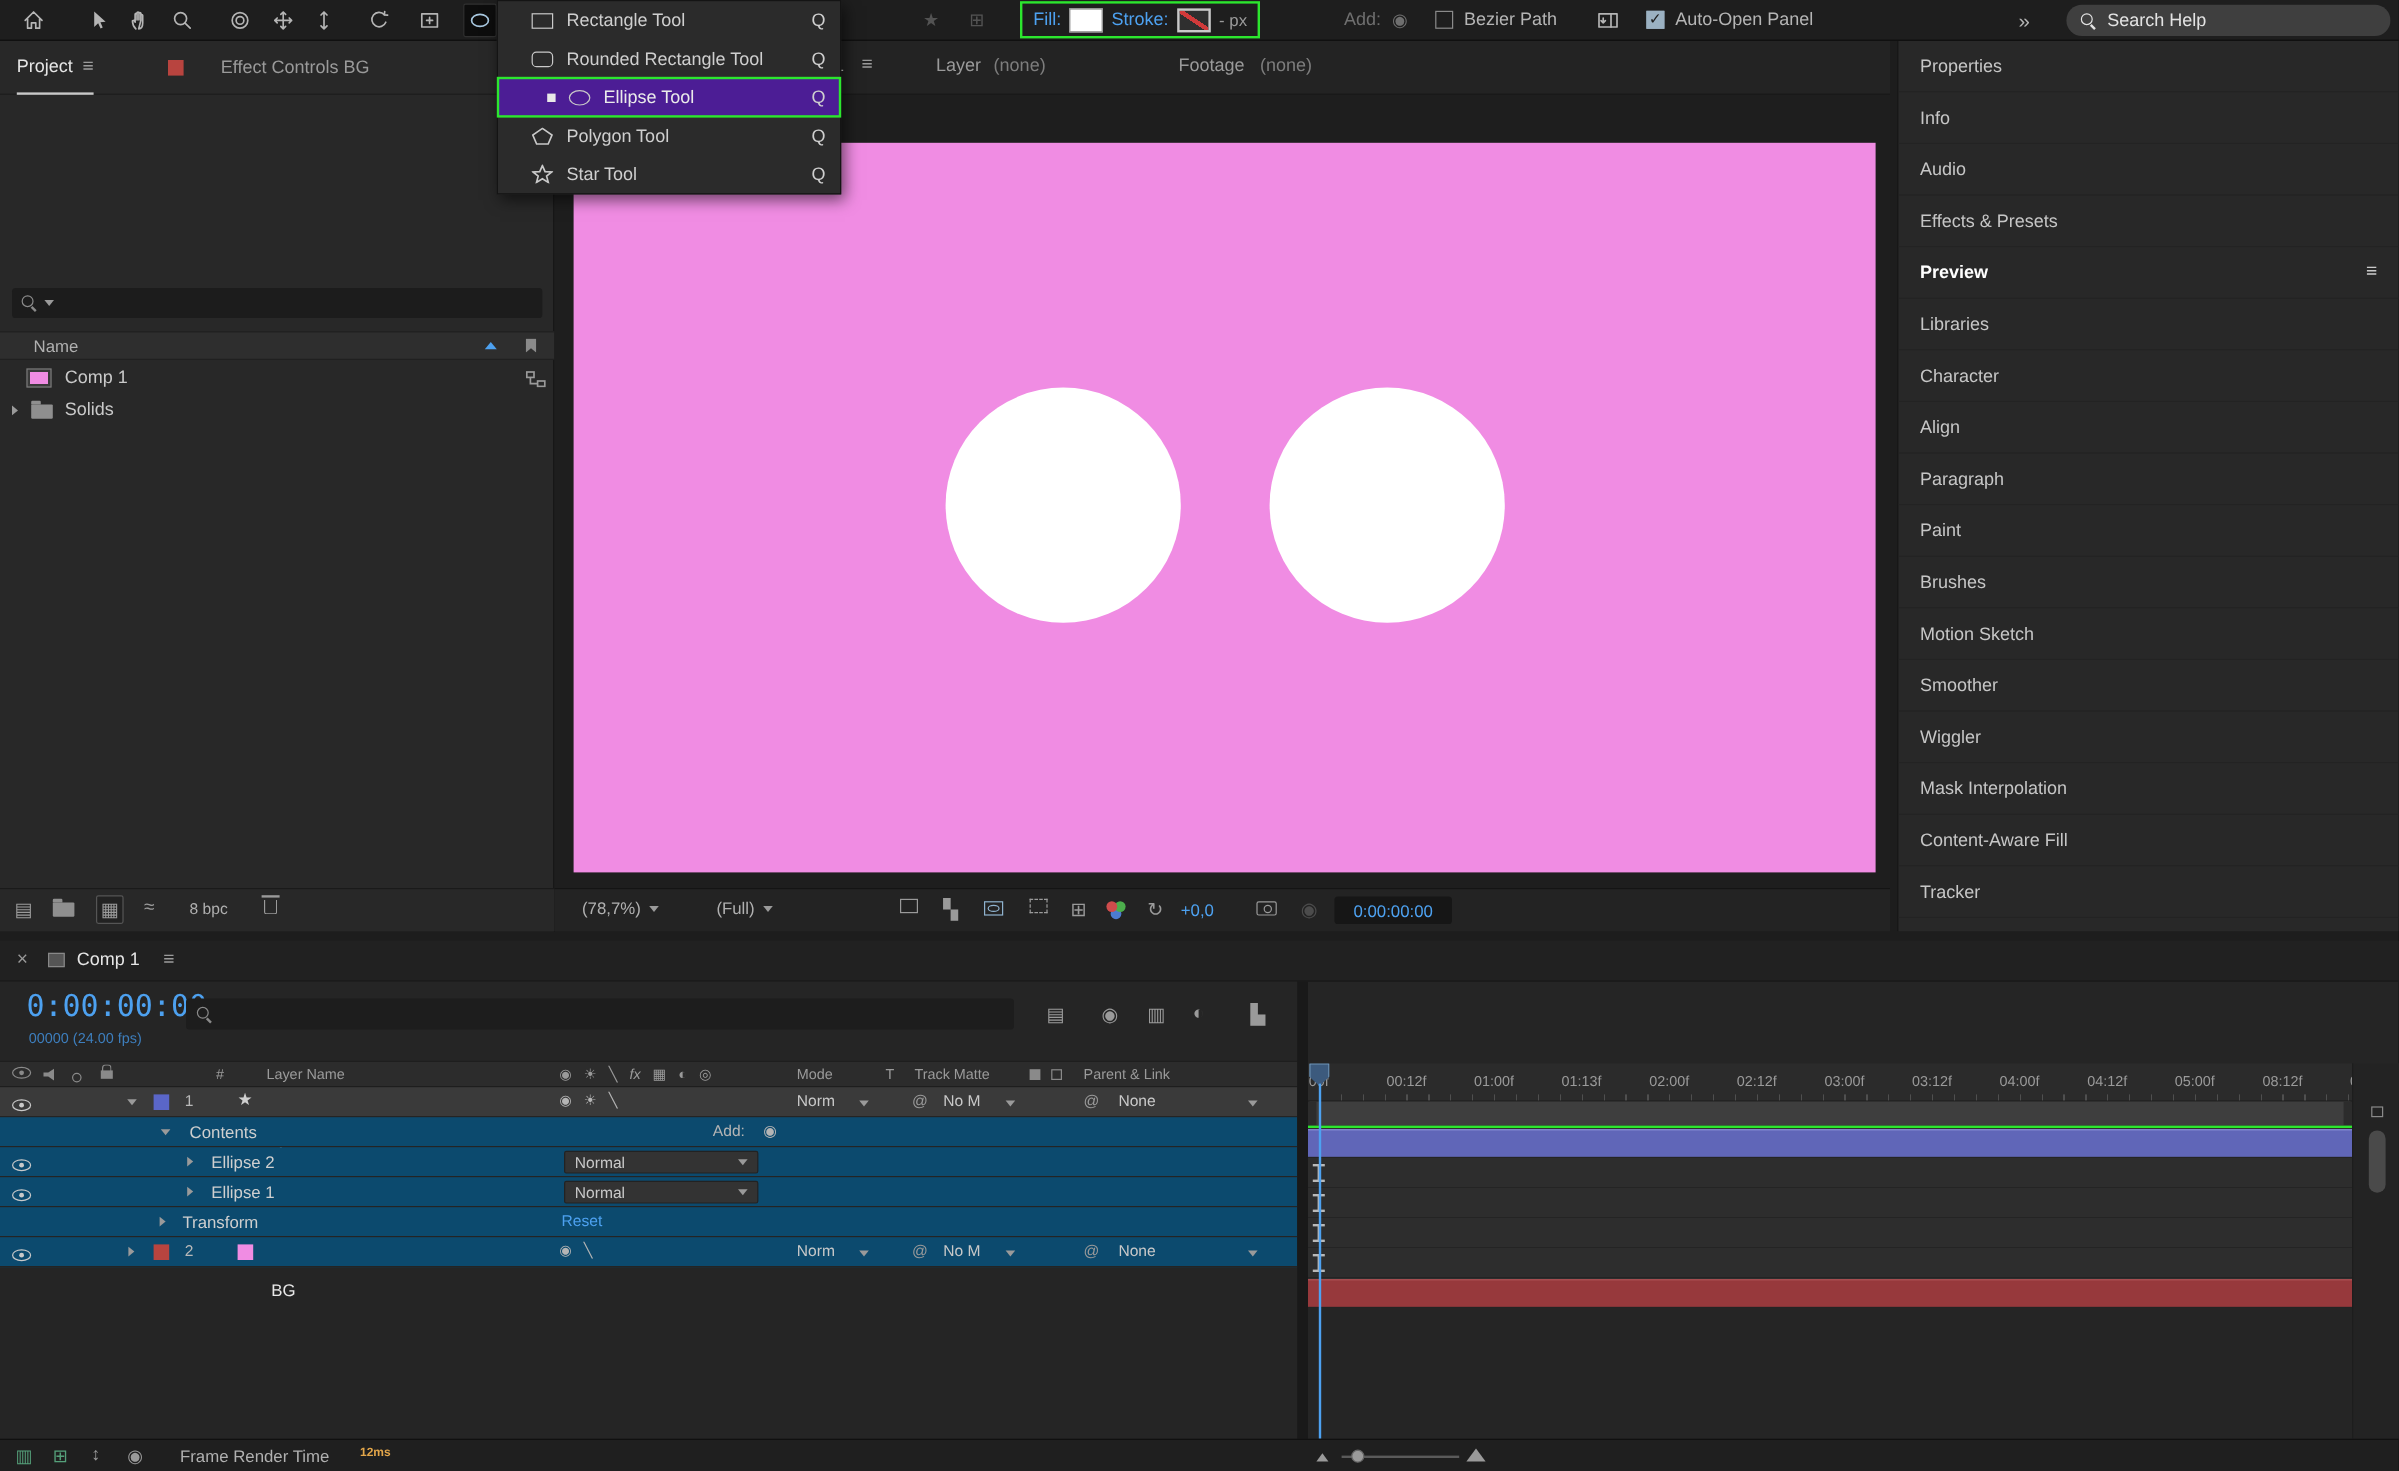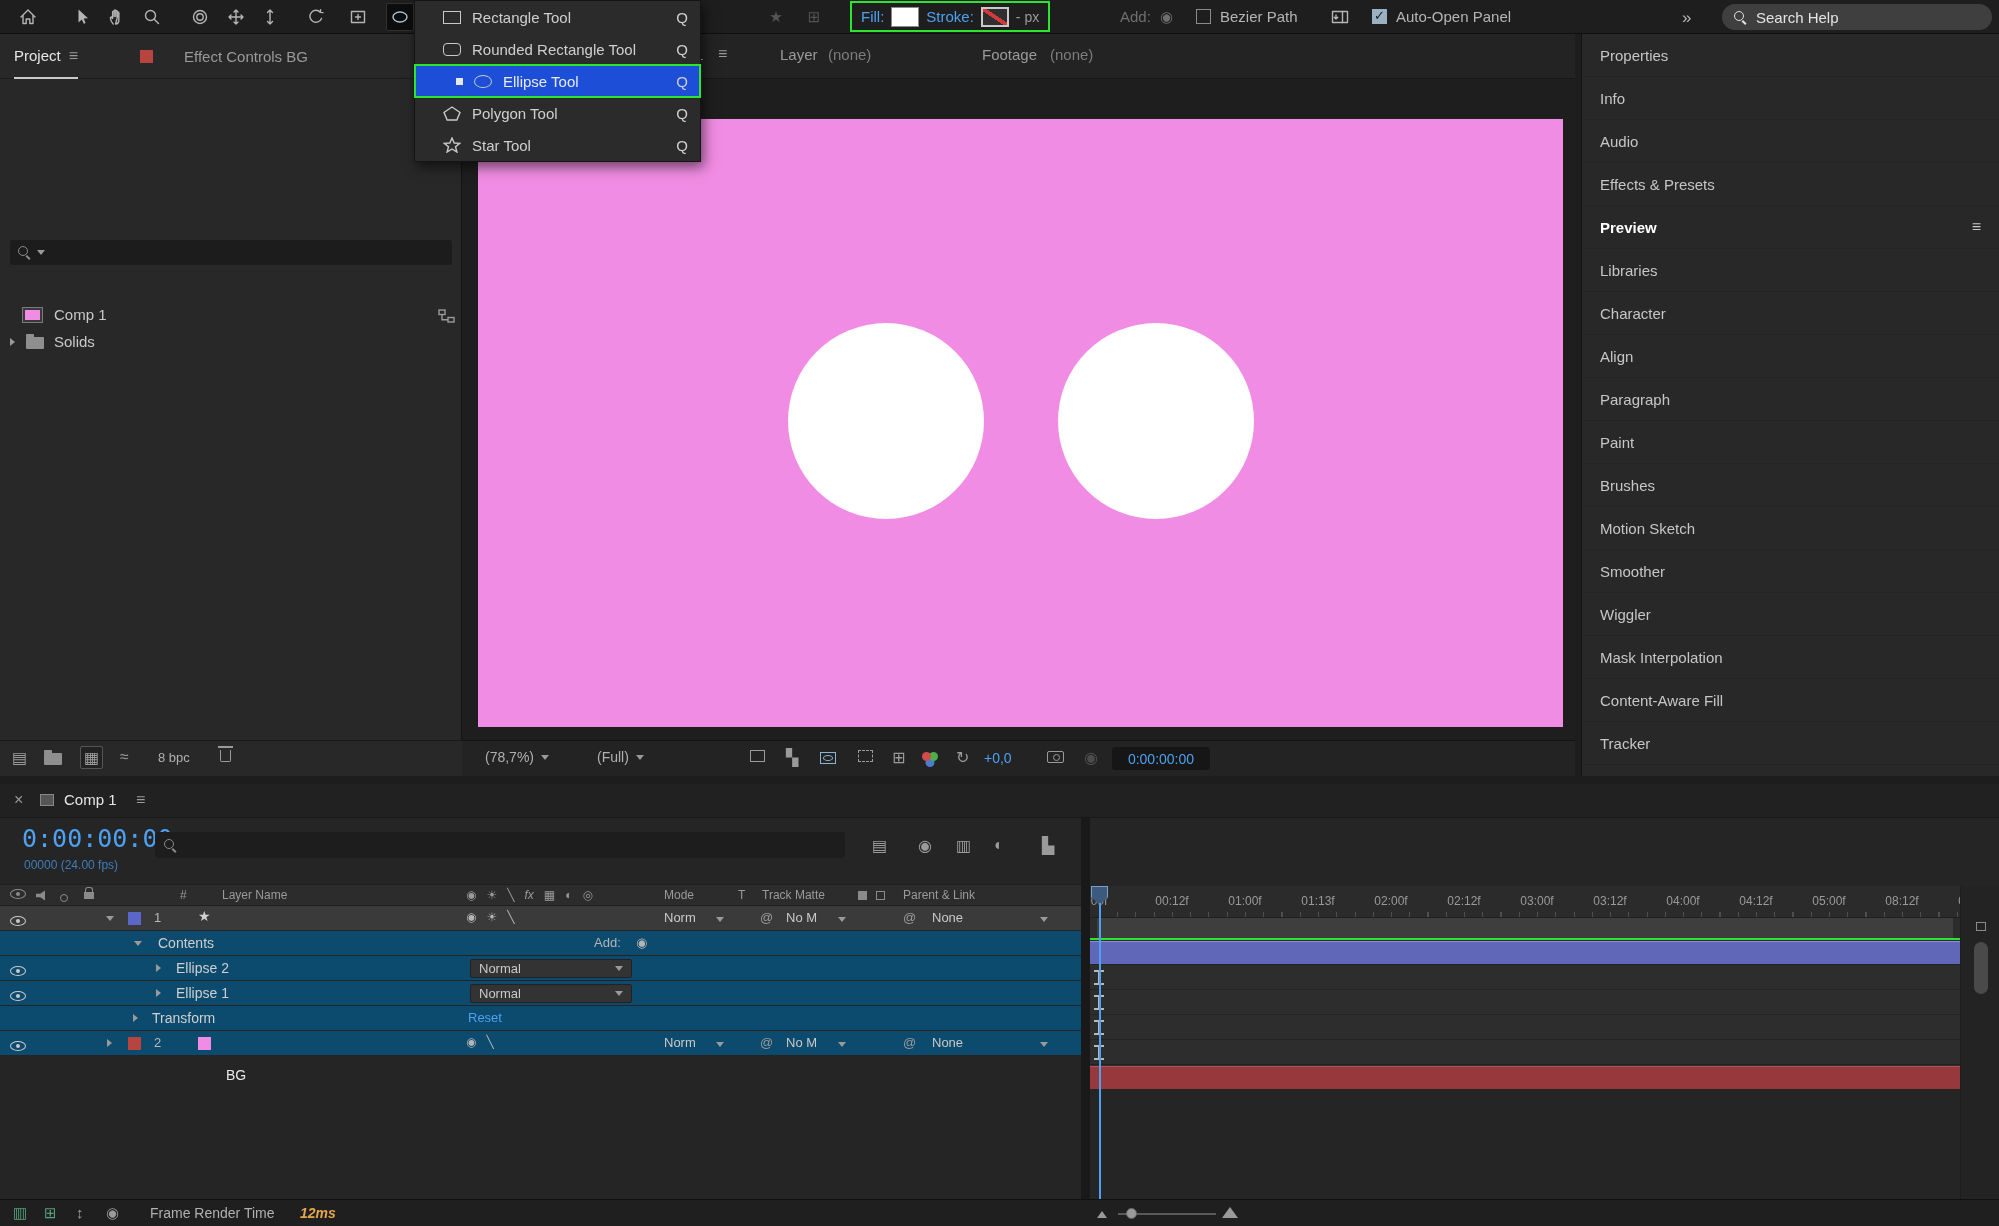--- a/index.html
+++ b/index.html
@@ -36,21 +36,21 @@
     display:flex;align-items:center;gap:9px;padding:0 12px;color:#e3e3e3;font-size:15px;}
   .mag{position:relative;width:13px;height:13px;display:inline-block;flex:0 0 auto;}
   .mag::before{content:"";position:absolute;left:0;top:0;width:8px;height:8px;border:1.5px solid currentColor;border-radius:50%;}
   .mag::after{content:"";position:absolute;left:9px;top:9px;width:5px;height:1.5px;background:currentColor;transform:rotate(45deg);transform-origin:0 0;}
 
   
   #shape-menu{position:absolute;left:414px;top:0;width:287px;background:#2b2b2b;border:1px solid #141414;
     box-shadow:3px 5px 12px rgba(0,0,0,.55);z-index:60;}
   .menu-item{position:relative;height:32px;display:flex;align-items:center;gap:11px;padding:0 12px 0 8px;font-size:15px;color:#cfcfcf;}
   .menu-item .marker{width:9px;height:9px;background:#e8e8e8;visibility:hidden;flex:0 0 auto;}
-  .menu-item.sel{background:#1d4ed8;outline:2px solid var(--highlight-green);outline-offset:-1px;color:#eaeaea;padding-left:41px;}
+  .menu-item.sel{background:#4c1d95;outline:2px solid var(--highlight-green);outline-offset:-1px;color:#eaeaea;padding-left:41px;}
   .menu-item.sel .marker{visibility:visible;width:7px;height:7px;}
   .menu-item .shortcut{margin-left:auto;color:#cfcfcf;}
   .shape-ico{width:18px;height:13px;border:1.5px solid #c9c9c9;flex:0 0 auto;}
   .shape-ico.rounded{border-radius:4px;}
   .shape-ico.ellipse{border-radius:50%;}
   .msvg{stroke:#c9c9c9;fill:none;stroke-width:1.4;flex:0 0 auto;}
 
   
   #project-panel{position:absolute;left:0;top:34px;width:462px;height:742px;background:#282828;border-right:1px solid #141414;}
   .panel-tabs{position:relative;height:45px;border-bottom:1px solid #1d1d1d;}
@@ -178,21 +178,21 @@
   .ph-line{position:absolute;left:8px;top:17px;width:1.5px;height:320px;background:var(--accent-blue);}
   .tl-rail{position:absolute;right:0;top:0;width:39px;bottom:0;background:#232323;border-left:1px solid #1d1d1d;}
   .rail-thumb{position:absolute;right:11px;top:56px;width:14px;height:52px;background:#4a4a4a;border-radius:7px;}
   .rail-ic{position:absolute;right:13px;top:36px;width:10px;height:9px;border:1.5px solid #8a8a8a;}
 
   
   #statusbar{position:absolute;left:0;top:1199px;width:1999px;height:27px;background:#1f1f1f;border-top:1px solid #101010;}
   .st-ic{position:absolute;top:4px;font-size:15px;color:#9a9a9a;}
   .st-ic.green{color:#55a07a;}
   .st-label{position:absolute;left:150px;top:5px;color:#b0b0b0;font-size:14px;}
-  .st-value{position:absolute;left:300px;top:5px;color:var(--time-orange);font-size:14px;font-weight:bold;font-style:italic;}
+  .st-value{position:absolute;left:300px;top:5px;color:var(--time-orange);font-size:10px;font-weight:bold;}
   .zoom-tri-s{position:absolute;left:1097px;top:11px;width:0;height:0;border-left:5px solid transparent;border-right:5px solid transparent;border-bottom:7px solid #9a9a9a;}
   .zoom-track{position:absolute;left:1118px;top:13px;width:98px;height:2px;background:#5a5a5a;}
   .zoom-knob{position:absolute;left:1126px;top:8px;width:11px;height:11px;border-radius:50%;background:#9a9a9a;border:1px solid #666;}
   .zoom-tri-b{position:absolute;left:1222px;top:7px;width:0;height:0;border-left:8px solid transparent;border-right:8px solid transparent;border-bottom:11px solid #9a9a9a;}
 </style>
 </head>
 <body>
 
 <div id="app">
 
@@ -332,20 +332,25 @@
         <span class="sq" style="background:var(--label-red);"></span>
         <span class="tlabel">Effect Controls BG</span>
       </div>
     </div>
 
     <div class="pp-search">
       <span class="mag"></span>
       <span class="tri-d"></span>
     </div>
 
+    <div class="pp-header">
+      <span class="colname">Name</span>
+      <span class="tri-u" style="position:absolute;left:404px;top:8px;"></span>
+      <span class="bookmark" style="position:absolute;left:438px;top:5px;"></span>
+    </div>
 
     <div class="pp-row" style="top:268px;">
       <span class="comp-thumb"></span>
       <span class="rowlabel">Comp 1</span>
       <svg class="msvg" style="position:absolute;left:438px;top:7px;stroke:#9a9a9a;" width="17" height="14" viewBox="0 0 17 14">
           <rect x="1" y="1" width="6" height="4.5"></rect>
           <rect x="10" y="8.5" width="6" height="4.5"></rect>
           <path d="M4 5.5 v5.2 h6"></path>
         </svg>
     </div>

